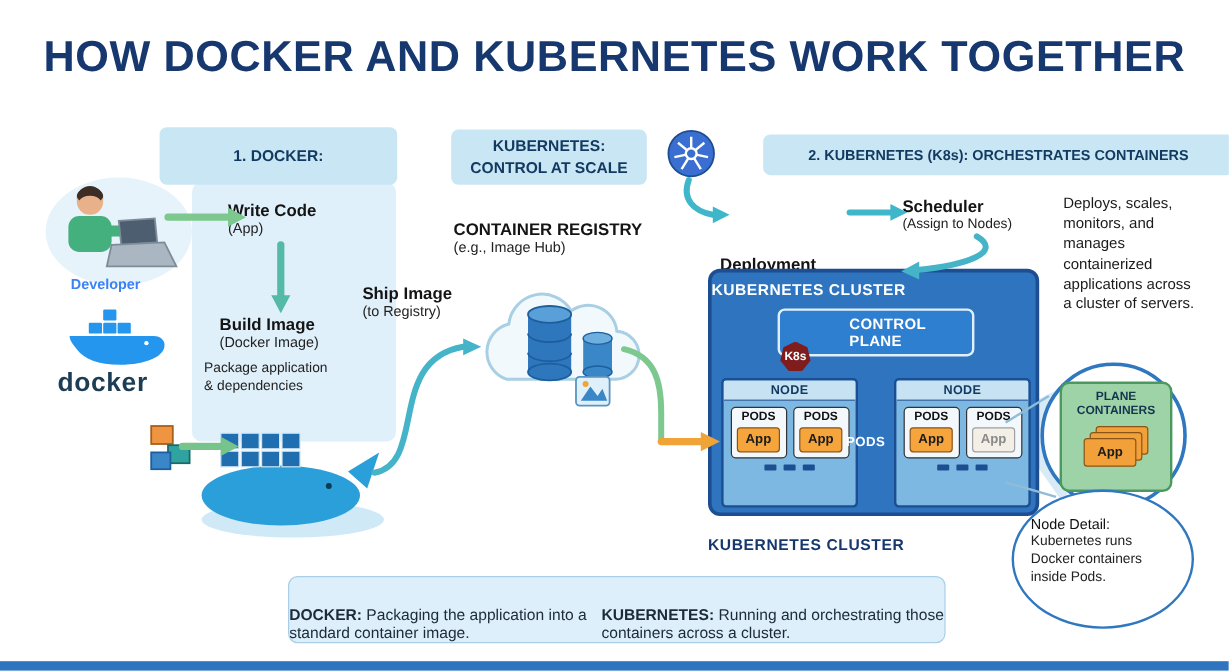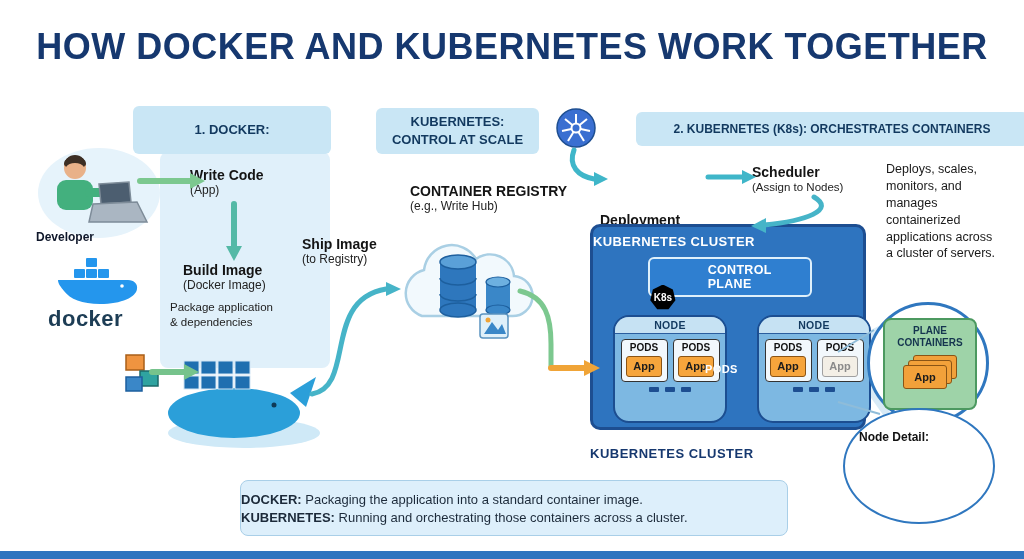--- a/index.html
+++ b/index.html
@@ -27,28 +27,28 @@
   .desc{font-size:12.5px;line-height:1.35;color:#1a1a1a;}
   .cluster{
     background:#2e74bf;border:3px solid #1d4e91;border-radius:10px;
   }
   .cluster-title{color:#fff;font-weight:700;font-size:13px;letter-spacing:.4px;}
   .cplane{
     background:#2f7fd0;border:2px solid #dff0fb;border-radius:6px;
     display:flex;align-items:center;justify-content:center;gap:8px;
   }
   .k8s-badge{
-    width:28px;height:26px;background:#000000;color:#fff;font-size:10px;font-weight:700;
+    width:28px;height:26px;background:#7f1d1d;color:#fff;font-size:10px;font-weight:700;
     line-height:26px;text-align:center;
     clip-path:polygon(50% 0,89% 19%,99% 61%,72% 95%,28% 95%,1% 61%,11% 19%);
     margin-top:41px;
   }
   .cplane-label{color:#fff;font-weight:700;font-size:12.5px;letter-spacing:.3px;margin-left:24px;}
   .node{
-    background:#7db8e2;border:2px solid #1c4e91;border-radius:16px;overflow:hidden;margin-left:12px;
+    background:#7db8e2;border:2px solid #1c4e91;border-radius:4px;overflow:hidden;
   }
   .node-hdr{
     background:#c6e2f3;color:#12395f;font-weight:700;font-size:10.5px;text-align:center;
     height:16px;line-height:16px;border-bottom:1.5px solid #2a5d9e;letter-spacing:.3px;
   }
   .pod-row{display:flex;justify-content:center;gap:5px;padding-top:5px;}
   .pod{
     width:45px;background:#f2f8fc;border:1.5px solid #333;border-radius:4px;
     text-align:center;padding:2px 0 4px 0;
   }
@@ -71,25 +71,25 @@
     background:#9ed3a8;border:2px solid #4c9960;border-radius:8px;text-align:center;
   }
   .detail-title{font-size:10px;font-weight:700;color:#15354f;line-height:1.2;padding-top:5px;}
   .stack{position:relative;width:54px;height:36px;margin:6px auto 0 auto;}
   .stack .card{
     position:absolute;width:42px;height:22px;background:#f2a13a;border:1.5px solid #8a5415;border-radius:3px;
   }
   .stack .card.front{
     line-height:22px;text-align:center;font-size:11px;font-weight:700;color:#1c1c1c;
   }
-  .node-detail-heading{font-weight:700;font-size:12px;color:#111;}
+  .node-detail-heading{font-weight:400;font-size:12px;color:#111;}
   .node-detail-text{font-size:11.5px;color:#222;line-height:1.3;}
   .footer-box{
     background:#ddeffb;border:1.5px solid #a9cfe8;border-radius:8px;
-    display:flex;flex-direction:column;justify-content:center;align-items:flex-start;gap:3px;
+    display:flex;flex-direction:row;justify-content:center;align-items:flex-end;gap:3px;
   }
   .footer-line{font-size:13px;color:#1c2a3a;}
   .footer-line b{font-weight:700;}
   .bottom-bar{background:#2e74bf;}
   svg.overlay{pointer-events:none;}
 </style>
 </head>
 <body>
 
 <svg class="abs overlay" width="1024" height="559" style="left:0;top:0">
@@ -130,21 +130,21 @@
 <div class="abs bubble" style="left:38px;top:148px;width:122px;height:90px;"></div>
 <svg class="abs" width="110" height="85" style="left:45px;top:150px;">
   <path d="M19,16 a11,11 0 0 1 22,0 Z" fill="#3c2e24"></path>
   <circle cx="30" cy="18" r="11" fill="#e9b189"></circle>
   <path d="M19,14 a11,8 0 0 1 22,0 l-2,3 a10,7 0 0 0 -18,0 Z" fill="#3c2e24"></path>
   <rect x="12" y="30" width="36" height="30" rx="9" fill="#43b07e"></rect>
   <rect x="40" y="38" width="22" height="9" rx="4" fill="#43b07e"></rect>
   <polygon points="54,34 84,32 86,52 56,54" fill="#4c5e70" stroke="#7e8c99" stroke-width="1.5"></polygon>
   <polygon points="48,54 92,52 102,72 44,72" fill="#aab6c2" stroke="#7e8c99" stroke-width="1.5"></polygon>
 </svg>
-<div class="abs center" style="left:36px;top:230px;width:80px;font-size:12px;font-weight:700;color:#0f172a;">Developer</div>
+<div class="abs center" style="left:59px;top:230px;width:80px;font-size:12px;font-weight:700;color:#3b82f6;">Developer</div>
 
 <div class="abs center" style="left:190px;top:167px;width:108px;">
   <div class="lbl-b14">Write Code</div>
   <div class="lbl-r12">(App)</div>
 </div>
 
 <div class="abs center" style="left:183px;top:262px;width:120px;">
   <div class="lbl-b14">Build Image</div>
   <div class="lbl-r12">(Docker Image)</div>
 </div>
@@ -183,23 +183,23 @@
     <rect x="96" y="33" width="15" height="13"></rect>
     <rect x="113" y="33" width="15" height="13"></rect>
   </g>
 </svg>
 
 <div class="abs center" style="left:302px;top:236px;width:104px;">
   <div class="lbl-b14">Ship Image</div>
   <div class="lbl-r12">(to Registry)</div>
 </div>
 
-<div class="abs center" style="left:378px;top:183px;width:162px;margin-left:32px;">
+<div class="abs center" style="left:378px;top:183px;width:162px;">
   <div class="lbl-b14">CONTAINER REGISTRY</div>
-  <div class="lbl-r12">(e.g., Write Hub)</div>
+  <div class="lbl-r12">(e.g., Image Hub)</div>
 </div>
 <svg class="abs" width="145" height="135" style="left:392px;top:218px;">
   <path d="M30,98 a24,24 0 0 1 2,-46 a28,28 0 0 1 52,-11 a24,24 0 0 1 38,17 a19,19 0 0 1 -3,40 Z" fill="#f2f9fd" stroke="#a9cfe4" stroke-width="2.5"></path>
   <g>
     <rect x="48" y="44" width="36" height="48" fill="#2e77bd"></rect>
     <ellipse cx="66" cy="92" rx="18" ry="7" fill="#2e77bd" stroke="#1d5f9e" stroke-width="1.5"></ellipse>
     <path d="M48,60 a18,7 0 0 0 36,0" fill="none" stroke="#1d5f9e" stroke-width="1.5"></path>
     <path d="M48,76 a18,7 0 0 0 36,0" fill="none" stroke="#1d5f9e" stroke-width="1.5"></path>
     <ellipse cx="66" cy="44" rx="18" ry="7" fill="#5aa0d8" stroke="#1d5f9e" stroke-width="1.5"></ellipse>
   </g>
@@ -284,20 +284,21 @@
       <div class="card" style="left:10px;top:0;"></div>
       <div class="card" style="left:5px;top:5px;"></div>
       <div class="card front" style="left:0;top:10px;">App</div>
     </div>
   </div>
 </div>
 
 <div class="abs detail-circle center" style="left:843px;top:408px;width:148px;height:112px;border-width:2.5px;">
   <div style="padding:20px 14px 0 14px;">
     <div class="node-detail-heading">Node Detail:</div>
+    <div class="node-detail-text">Kubernetes runs Docker containers inside Pods.</div>
   </div>
 </div>
 
 <div class="abs footer-box" style="left:240px;top:480px;width:546px;height:54px;">
   <div class="footer-line">
     <b>DOCKER:</b>
     <span>Packaging the application into a standard container image.</span>
   </div>
   <div class="footer-line">
     <b>KUBERNETES:</b>

